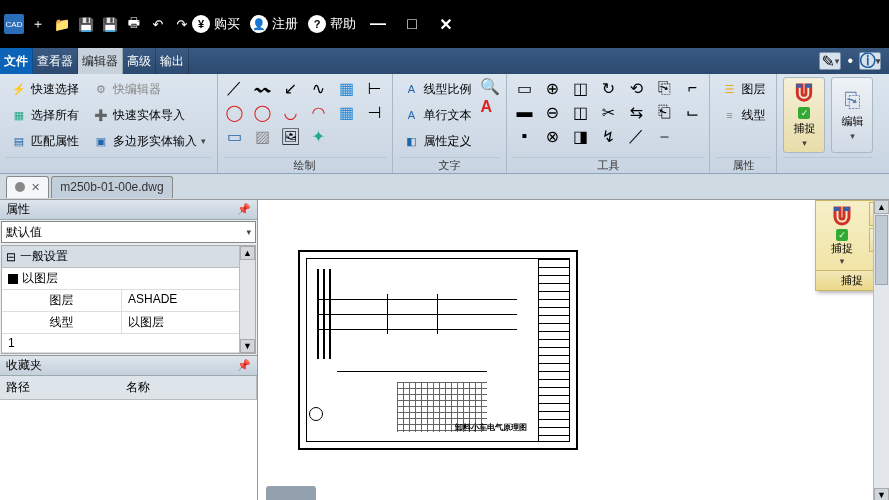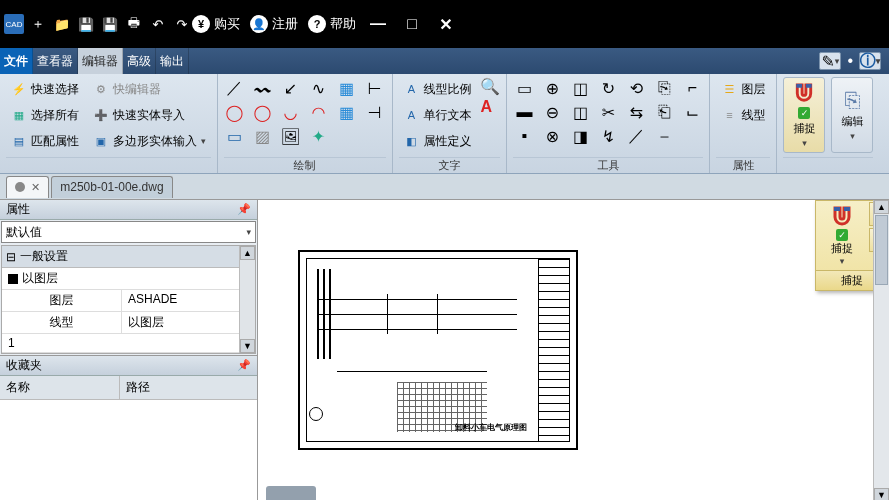--- a/index.html
+++ b/index.html
@@ -354,22 +354,22 @@
           </div>
       </div>
     </div>
 
     <div class="favorites">
       <div class="panel-hdr">
         <span>收藏夹</span>
         <span class="pin">📌</span>
       </div>
       <div style="display:grid;grid-template-columns:120px 1fr;font-size:12px;background:#dde4ea;border-bottom:1px solid #bbb">
+        <div style="padding:3px 6px">路径</div>
         <div style="padding:3px 6px;border-right:1px solid #bbb">名称</div>
-        <div style="padding:3px 6px">路径</div>
       </div>
       <div style="flex:1;background:#fff"></div>
     </div>
   </div>
 
   <div class="canvas">
 
     <div class="float-snap">
       <div class="row1">
         <div class="cell">

